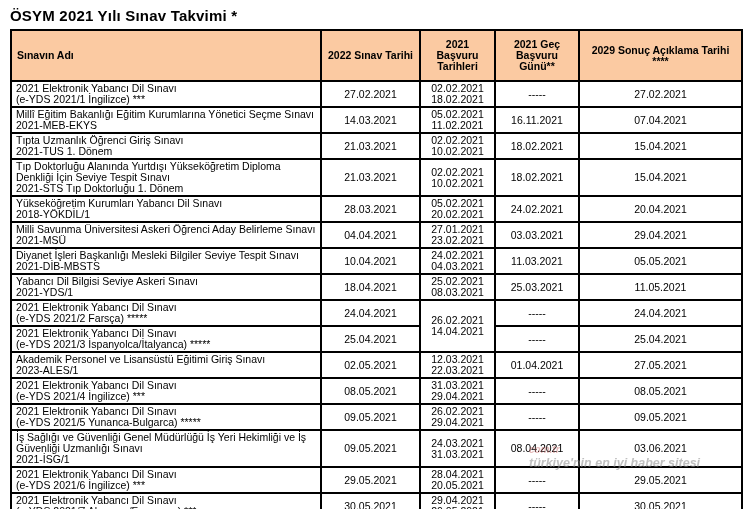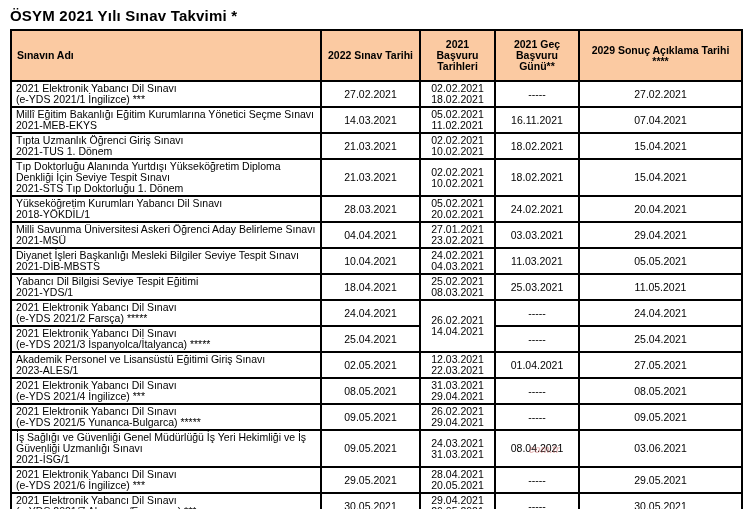--- a/index.html
+++ b/index.html
@@ -207,21 +207,21 @@
         </td>
         <td class="c-date">
           <div>11.03.2021</div>
         </td>
         <td class="c-date b">
           <div>05.05.2021</div>
         </td>
       </tr>
       <tr>
         <td class="c-name">
-          <div>Yabancı Dil Bilgisi Seviye Tespit Eğitimi</div>
+          <div>Yabancı Dil Bilgisi Seviye Askeri Sınavı</div>
           <div class="b">2021-YDS/1</div>
         </td>
         <td class="c-date b">
           <div>18.04.2021</div>
         </td>
         <td class="c-date">
           <div>25.02.2021</div>
           <div>08.03.2021</div>
         </td>
         <td class="c-date">
@@ -386,13 +386,14 @@
         <td class="c-date"></td>
         <td class="c-date b"></td>
       </tr>
     </tbody>
 </table>
 
 <div class="watermark">
   <div class="wm-row">
     <span class="wm-domain">com.tr</span>
   </div>
+  <div class="wm-tagline">türkiye'nin en iyi haber sitesi</div>
 </div>
 
 </body></html>

